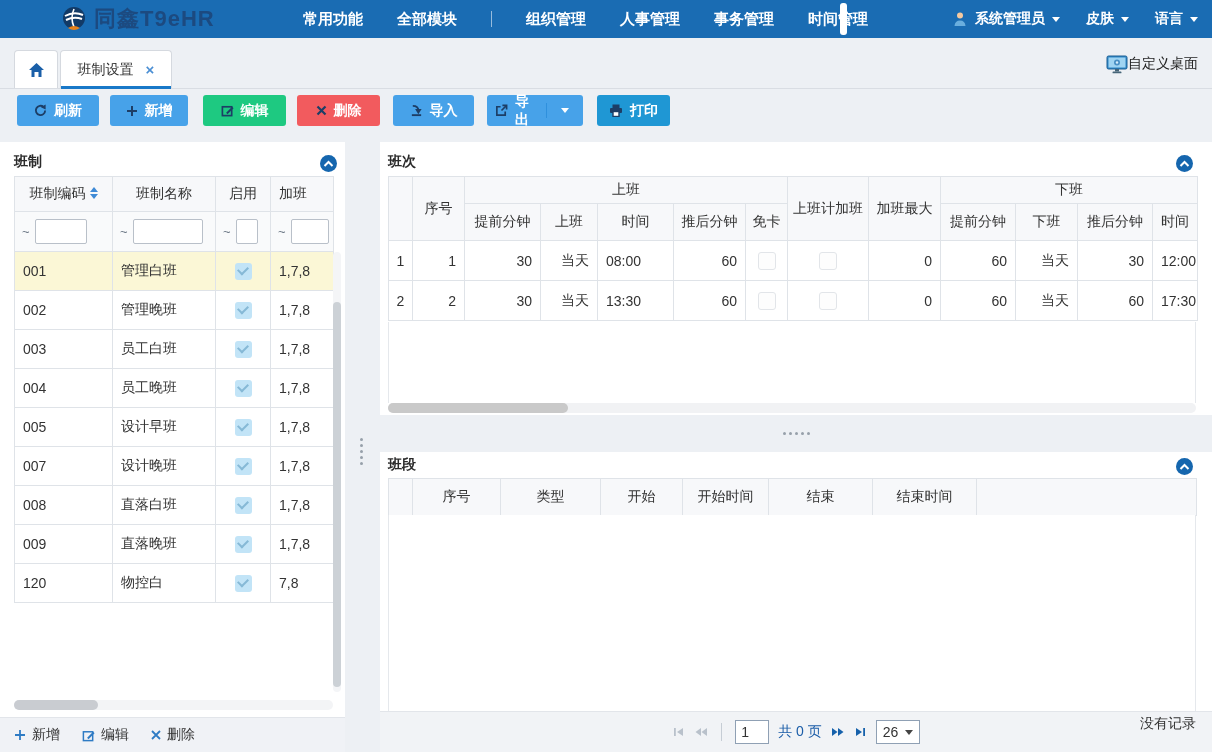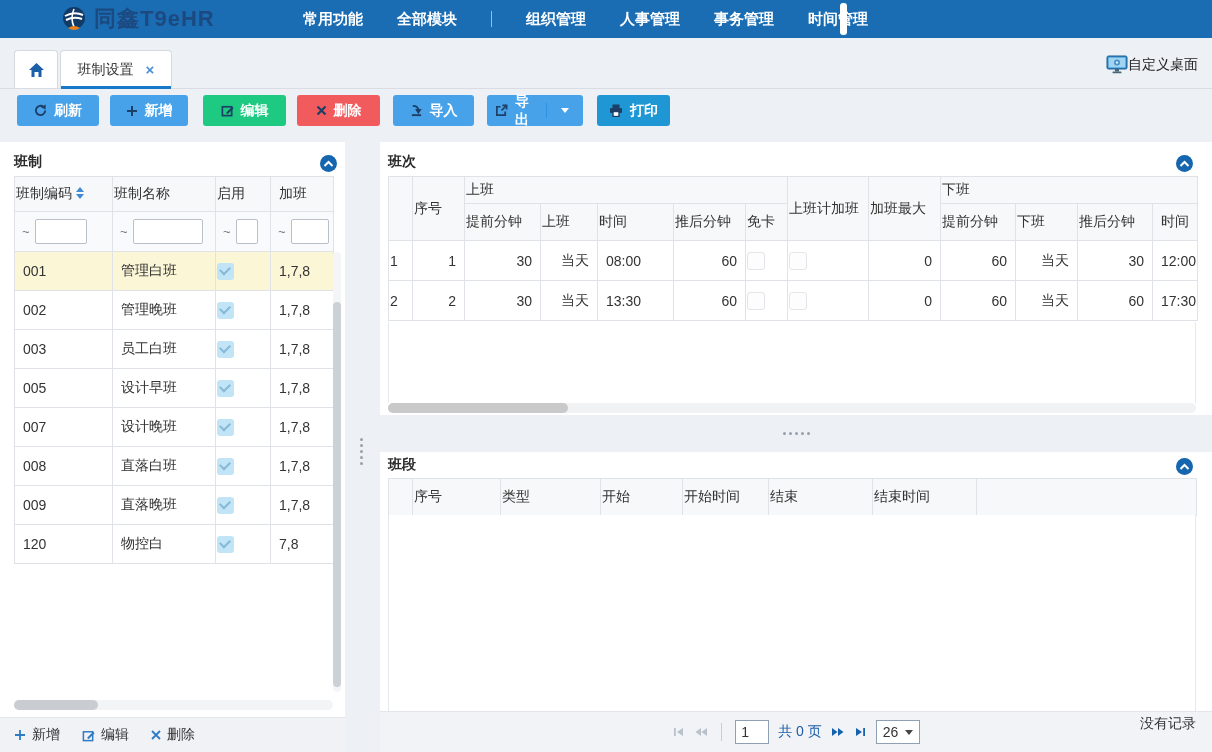--- a/index.html
+++ b/index.html
@@ -19,21 +19,21 @@
   .nav-right .grp{display:flex;align-items:center;gap:7px;white-space:nowrap;}
   .caret{width:0;height:0;border-left:4px solid transparent;border-right:4px solid transparent;border-top:5px solid #fff;}
   
   .tabbar{position:absolute;left:0;top:38px;width:100%;height:50px;background:#edf0f4;border-bottom:1px solid #d9dde3;}
   .tab{position:absolute;bottom:0;height:37px;background:#fff;border:1px solid #d5d9df;border-bottom:none;
        border-radius:4px 4px 0 0;display:flex;align-items:center;justify-content:center;}
   .tab-home{left:14px;width:42px;}
   .tab-main{left:60px;width:110px;gap:12px;font-size:14px;color:#333;}
   .tab-main::after{content:"";position:absolute;left:0;right:0;bottom:-1px;height:3px;background:#1878c8;}
   .tab-close{color:#4b8fd4;font-weight:bold;font-size:15px;line-height:1;}
-  .customize{position:absolute;right:14px;top:17px;display:flex;align-items:center;gap:0;font-size:14px;color:#222;}
+  .customize{position:absolute;right:14px;top:17px;display:flex;gap:0;font-size:14px;color:#222;}
   
   .btn{position:absolute;top:95px;height:31px;border-radius:3px;color:#fff;font-size:14px;font-weight:bold;
        display:flex;align-items:center;justify-content:center;gap:7px;cursor:pointer;box-sizing:border-box;}
   .btn .ic{display:flex;align-items:center;color:#1d3e66;}
   .btn-blue{background:#47a2e9;} .btn-green{background:#1ec981;} .btn-red{background:#f25b5e;} .btn-print{background:#1f97d4;}
   .b-refresh{left:17px;width:82px;} .b-add{left:110px;width:78px;} .b-edit{left:203px;width:83px;}
   .b-del{left:297px;width:83px;} .b-imp{left:393px;width:81px;}
   .b-exp{left:487px;width:96px;padding:8px;} .b-print{left:597px;width:73px;}
   .exp-main{flex:1;display:flex;align-items:center;justify-content:center;gap:7px;height:100%;}
   .exp-div{width:1px;height:100%;background:#2f90dd;}
@@ -43,21 +43,21 @@
   .right-panel{position:absolute;left:380px;top:142px;right:0;bottom:0;background:#fff;}
   .panel-title{position:absolute;font-size:14px;font-weight:bold;color:#2b2b2b;}
   .collapse-btn{position:absolute;width:17px;height:17px;border-radius:50%;background:#1566ae;
                 display:flex;align-items:center;justify-content:center;cursor:pointer;}
   
   table{border-collapse:collapse;table-layout:fixed;}
   th,td{border:1px solid #dfe3e8;font-size:14px;font-weight:normal;color:#333;box-sizing:border-box;
         overflow:hidden;white-space:nowrap;}
   th{background:#f7f8fa;}
   td{background:#fff;}
-  .al{text-align:left;padding-left:8px;} .ar{text-align:right;padding-right:8px;} .ac{text-align:left;}
+  .al{text-align:left;padding-left:8px;} .ar{text-align:right;padding-right:8px;} .ac{text-align:center;}
   
   .cb{display:inline-block;width:17px;height:17px;border-radius:3px;vertical-align:middle;position:relative;cursor:pointer;}
   .cb.on{background:#c2e4f7;}
   .cb.on::after{content:"";position:absolute;left:3px;top:3px;width:8px;height:5px;
                 border-left:2px solid #86b9d6;border-bottom:2px solid #86b9d6;transform:rotate(-45deg);}
   .cb.off{background:#fdfdfd;border:1px solid #e2e5e9;width:16px;height:16px;}
   
   .lgrid{position:absolute;left:14px;top:176px;}
   .lgrid th{height:35px;}
   .lgrid .filter th{height:40px;background:#f9fafb;}
@@ -126,20 +126,38 @@
   <div class="nav-menu">
     <span class="nav-item">常用功能</span>
     <span class="nav-item">全部模块</span>
     <span class="nav-sep"></span>
     <span class="nav-item">组织管理</span>
     <span class="nav-item">人事管理</span>
     <span class="nav-item">事务管理</span>
     <span class="nav-item">时间管理</span>
   </div>
   <div class="nav-thumb"></div>
+  <div class="nav-right">
+    <span class="grp">
+      <svg width="16" height="16" viewBox="0 0 16 16">
+        <circle cx="8" cy="4.5" r="3" fill="#f5c9a0"></circle>
+        <path d="M2.5 15 Q3 9.5 8 9.5 Q13 9.5 13.5 15z" fill="#6aaede"></path>
+      </svg>
+      <span>系统管理员</span>
+      <span class="caret"></span>
+    </span>
+    <span class="grp">
+      <span>皮肤</span>
+      <span class="caret"></span>
+    </span>
+    <span class="grp">
+      <span>语言</span>
+      <span class="caret"></span>
+    </span>
+  </div>
 </div>
 
 <div class="tabbar">
   <div class="tab tab-home">
     <svg width="17" height="16" viewBox="0 0 17 16">
       <path d="M8.5 1 L16 8 H13.5 V15 H10.5 V10 H6.5 V15 H3.5 V8 H1z" fill="#1a5fa8"></path>
     </svg>
   </div>
   <div class="tab tab-main">
     <span>班制设置</span>
@@ -296,20 +314,26 @@
         <td class="ac"><span class="cb on"></span></td>
         <td class="al">1,7,8</td>
       </tr>
       <tr>
         <td class="al">003</td>
         <td class="al">员工白班</td>
         <td class="ac"><span class="cb on"></span></td>
         <td class="al">1,7,8</td>
       </tr>
       <tr>
+        <td class="al">004</td>
+        <td class="al">员工晚班</td>
+        <td class="ac"><span class="cb on"></span></td>
+        <td class="al">1,7,8</td>
+      </tr>
+      <tr>
         <td class="al">005</td>
         <td class="al">设计早班</td>
         <td class="ac"><span class="cb on"></span></td>
         <td class="al">1,7,8</td>
       </tr>
       <tr>
         <td class="al">007</td>
         <td class="al">设计晚班</td>
         <td class="ac"><span class="cb on"></span></td>
         <td class="al">1,7,8</td>

